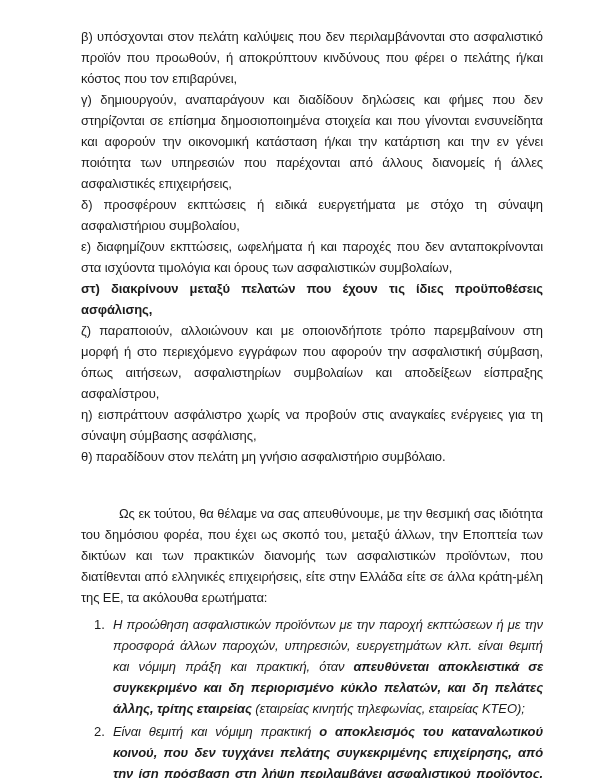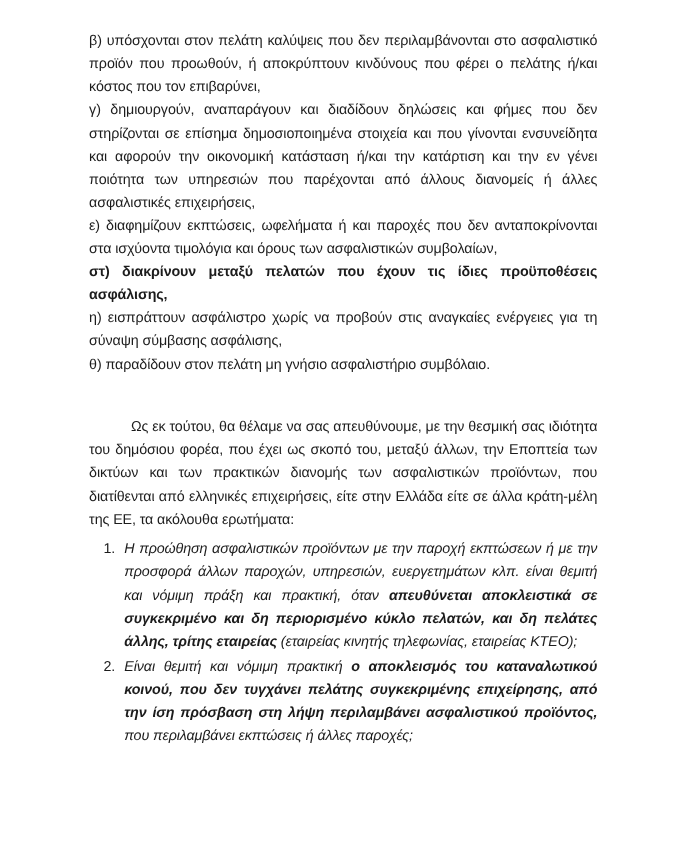--- a/index.html
+++ b/index.html
@@ -63,22 +63,24 @@
   }
 </style>
 </head>
 <body style="background: rgb(255, 255, 255); color: rgb(28, 28, 28);">
 
 <div class="doc-page">
   <div class="doc-content">
     <div id="paragraphs-container">
         <p class="para"><span class="seg-regular">β) υπόσχονται στον πελάτη καλύψεις που δεν περιλαμβάνονται στο ασφαλιστικό προϊόν που προωθούν, ή αποκρύπτουν κινδύνους που φέρει ο πελάτης ή/και κόστος που τον επιβαρύνει,</span></p>
         <p class="para"><span class="seg-regular">γ) δημιουργούν, αναπαράγουν και διαδίδουν δηλώσεις και φήμες που δεν στηρίζονται σε επίσημα δημοσιοποιημένα στοιχεία και που γίνονται ενσυνείδητα και αφορούν την οικονομική κατάσταση ή/και την κατάρτιση και την εν γένει ποιότητα των υπηρεσιών που παρέχονται από άλλους διανομείς ή άλλες ασφαλιστικές επιχειρήσεις,</span></p>
+        <p class="para"><span class="seg-regular">δ) προσφέρουν εκπτώσεις ή ειδικά ευεργετήματα με στόχο τη σύναψη ασφαλιστήριου συμβολαίου,</span></p>
         <p class="para"><span class="seg-regular">ε) διαφημίζουν εκπτώσεις, ωφελήματα ή και παροχές που δεν ανταποκρίνονται στα ισχύοντα τιμολόγια και όρους των ασφαλιστικών συμβολαίων,</span></p>
         <p class="para"><span class="seg-bold">στ) διακρίνουν μεταξύ πελατών που έχουν τις ίδιες προϋποθέσεις ασφάλισης,</span></p>
+        <p class="para"><span class="seg-regular">ζ) παραποιούν, αλλοιώνουν και με οποιονδήποτε τρόπο παρεμβαίνουν στη μορφή ή στο περιεχόμενο εγγράφων που αφορούν την ασφαλιστική σύμβαση, όπως αιτήσεων, ασφαλιστηρίων συμβολαίων και αποδείξεων είσπραξης ασφαλίστρου,</span></p>
         <p class="para"><span class="seg-regular">η) εισπράττουν ασφάλιστρο χωρίς να προβούν στις αναγκαίες ενέργειες για τη σύναψη σύμβασης ασφάλισης,</span></p>
         <p class="para"><span class="seg-regular">θ) παραδίδουν στον πελάτη μη γνήσιο ασφαλιστήριο συμβόλαιο.</span></p>
         <p class="para space-before first-line-indent"><span class="seg-regular">Ως εκ τούτου, θα θέλαμε να σας απευθύνουμε, με την θεσμική σας ιδιότητα του δημόσιου φορέα, που έχει ως σκοπό του, μεταξύ άλλων, την Εποπτεία των δικτύων και των πρακτικών διανομής των ασφαλιστικών προϊόντων, που διατίθενται από ελληνικές επιχειρήσεις, είτε στην Ελλάδα είτε σε άλλα κράτη-μέλη της ΕΕ, τα ακόλουθα ερωτήματα:</span></p>
       </div>
     <div id="questions-container" class="question-list">
         <div class="question-item">
           <div class="question-number">1.</div>
           <div class="question-body"><span class="seg-regular">Η προώθηση ασφαλιστικών προϊόντων με την παροχή εκπτώσεων ή με την προσφορά άλλων παροχών, υπηρεσιών, ευεργετημάτων κλπ. είναι θεμιτή και νόμιμη πράξη και πρακτική, όταν </span><span class="seg-bold">απευθύνεται αποκλειστικά σε συγκεκριμένο και δη περιορισμένο κύκλο πελατών, και δη πελάτες άλλης, τρίτης εταιρείας</span><span class="seg-regular"> (εταιρείας κινητής τηλεφωνίας, εταιρείας ΚΤΕΟ);</span></div>
         </div>
         <div class="question-item">

